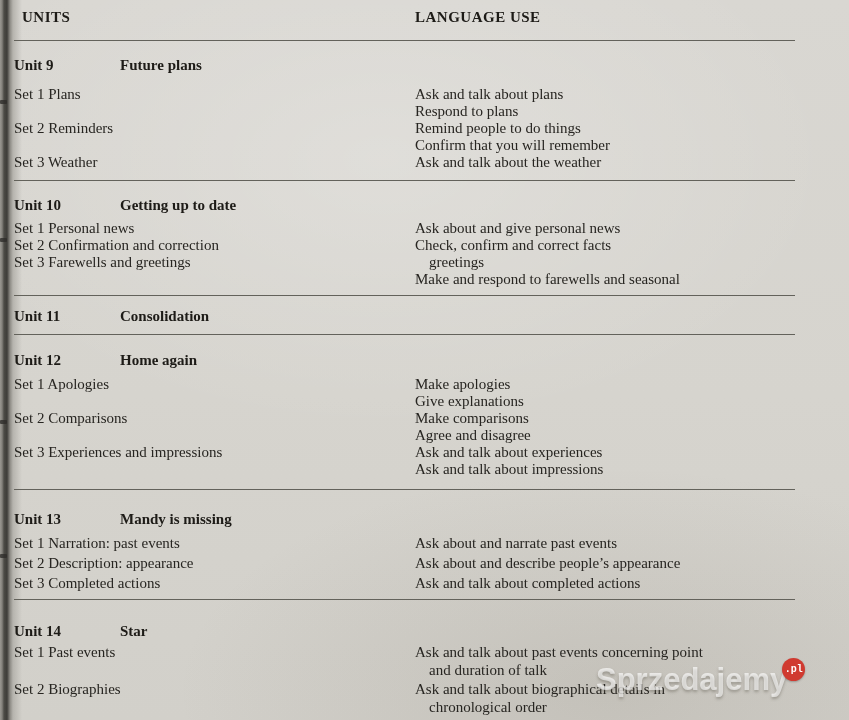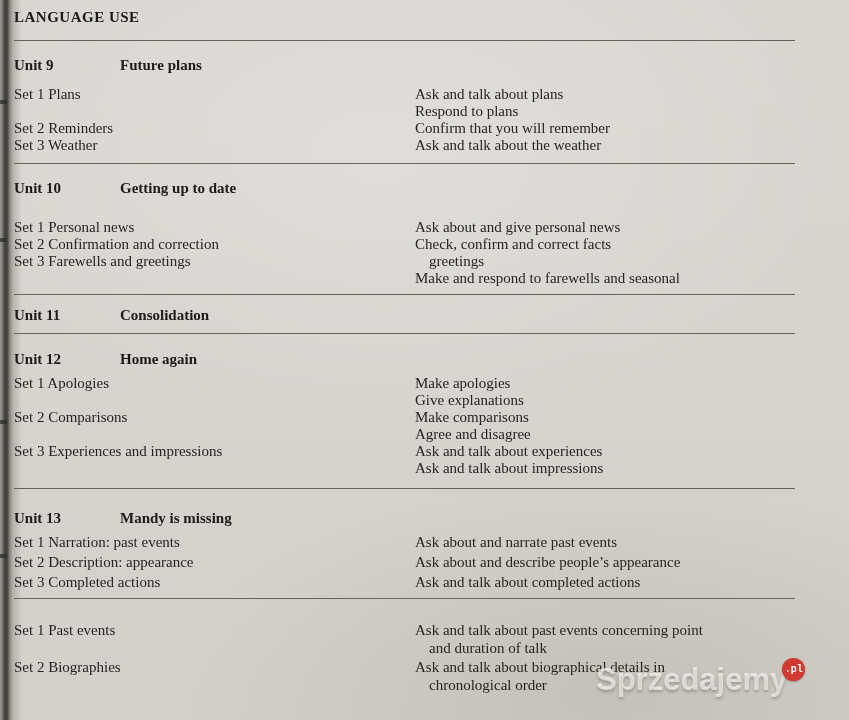--- a/index.html
+++ b/index.html
@@ -41,21 +41,21 @@
   .unit-heading{
     display:flex;font-weight:bold;color:#1d1b17;
     font-size:15px;line-height:18px;gap:28px;
   }
   .unit-num{min-width:78px;}
   .rows .row{display:grid;grid-template-columns:401px 380px;}
   .set-label{align-self:start;}
   .use-line.indent{padding-left:14px;}
   
   .s0{padding:15px 0 9px 0;}  .s0 .unit-heading{margin-bottom:12px;}
-  .s1{padding:15px 0 7px 0;}  .s1 .unit-heading{margin-bottom:22px;}
+  .s1{padding:15px 0 7px 0;}  .s1 .unit-heading{margin-bottom:6px;}
   .s2{padding:11px 0 9px 0;}
   .s3{padding:16px 0 11px 0;} .s3 .unit-heading{margin-bottom:7px;}
   .s4{padding:20px 0 6px 0;}  .s4 .unit-heading{margin-bottom:5px;}
   .s4 .rows{line-height:20px;}
   .s5{padding:22px 0 0 0;}    .s5 .unit-heading{margin-bottom:3px;}
   .s5 .rows{line-height:18px;}
   .s5 .row{margin-bottom:1px;}
   
   .watermark{
     position:absolute;left:596px;top:658px;
@@ -86,39 +86,41 @@
 
   <div class="edge-strip">
     <div class="scan-tick" style="top:100px"></div>
     <div class="scan-tick" style="top:238px"></div>
     <div class="scan-tick" style="top:420px"></div>
     <div class="scan-tick" style="top:554px"></div>
   </div>
 
   <div class="content">
     <div class="header">
+      <div class="hleft">UNITS</div>
       <div class="hright">LANGUAGE USE</div>
     </div>
     <div>
         <div class="section s0">
           <div class="unit-heading">
             <span class="unit-num">Unit 9</span>
             <span class="unit-title">Future plans</span>
           </div>
           <div class="rows">
             <div class="row">
               <div class="set-label">Set 1 Plans</div>
               <div class="use-lines">
                 <div class="use-line">Ask and talk about plans</div>
                 <div class="use-line">Respond to plans</div>
               </div>
             </div>
             <div class="row">
               <div class="set-label">Set 2 Reminders</div>
               <div class="use-lines">
+                <div class="use-line">Remind people to do things</div>
                 <div class="use-line">Confirm that you will remember</div>
               </div>
             </div>
             <div class="row">
               <div class="set-label">Set 3 Weather</div>
               <div class="use-lines">
                 <div class="use-line">Ask and talk about the weather</div>
               </div>
             </div>
           </div>
@@ -205,20 +207,24 @@
             </div>
             <div class="row">
               <div class="set-label">Set 3 Completed actions</div>
               <div class="use-lines">
                 <div class="use-line">Ask and talk about completed actions</div>
               </div>
             </div>
           </div>
         </div>
         <div class="section s5">
+          <div class="unit-heading">
+            <span class="unit-num">Unit 14</span>
+            <span class="unit-title">Star</span>
+          </div>
           <div class="rows">
             <div class="row">
               <div class="set-label">Set 1 Past events</div>
               <div class="use-lines">
                 <div class="use-line">Ask and talk about past events concerning point</div>
                 <div class="use-line indent">and duration of talk</div>
               </div>
             </div>
             <div class="row">
               <div class="set-label">Set 2 Biographies</div>

